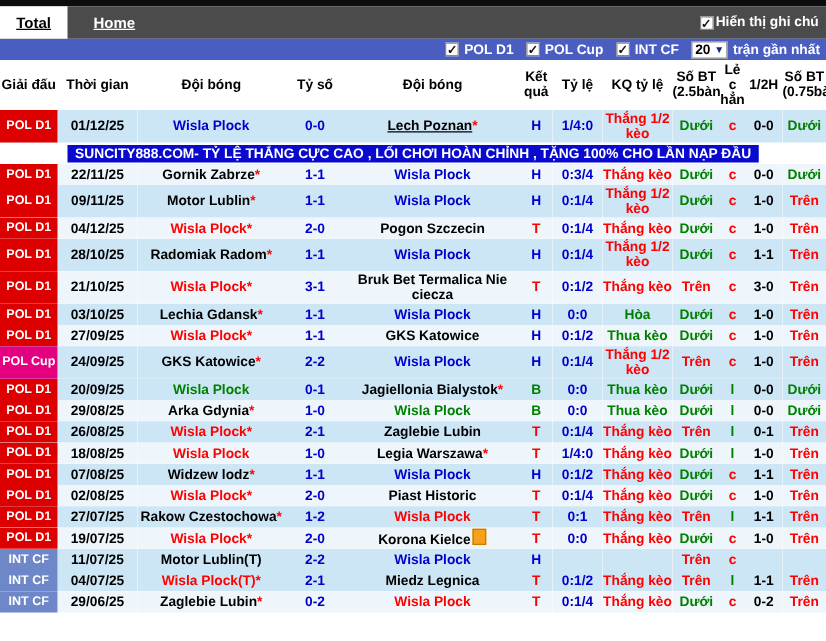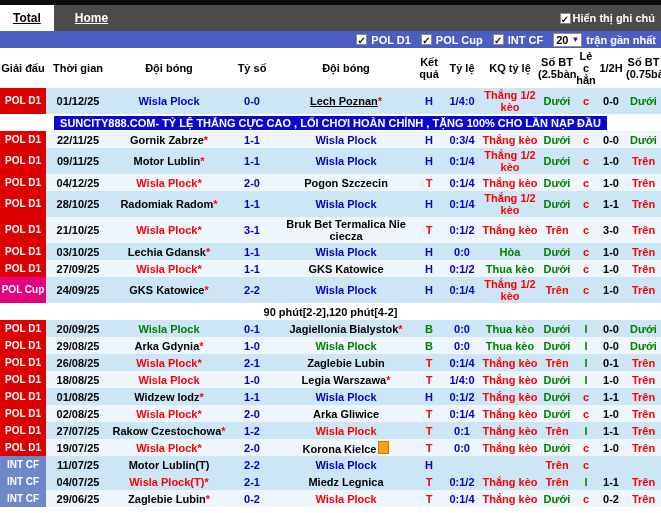--- a/index.html
+++ b/index.html
@@ -218,23 +218,20 @@
           <td style="color: rgb(0, 0, 204);">2-2</td>
           <td><span class="team-link" style="color: rgb(0, 0, 204);">Wisla Plock</span></td>
           <td style="color: rgb(0, 0, 204);">H</td>
           <td style="color: rgb(0, 0, 204);">0:1/4</td>
           <td style="color: rgb(255, 0, 0);">Thắng 1/2 kèo</td>
           <td style="color: rgb(255, 0, 0);">Trên</td>
           <td style="color: rgb(255, 0, 0);">c</td>
           <td>1-0</td>
           <td style="color: rgb(255, 0, 0);">Trên</td>
         </tr>
-        <tr style="background: rgb(255, 255, 255);">
-          <td colspan="12" style="color: rgb(0, 0, 0);">90 phút[2-2],120 phút[4-2]</td>
-        </tr>
         <tr style="background: rgb(205, 230, 246);">
           <td class="league-td" style="background: rgb(220, 0, 0);">POL D1</td>
           <td>20/09/25</td>
           <td><span class="team-link" style="color: rgb(0, 128, 0);">Wisla Plock</span></td>
           <td style="color: rgb(0, 0, 204);">0-1</td>
           <td><span class="team-link" style="color: rgb(0, 0, 0);">Jagiellonia Bialystok</span><span class="star">*</span></td>
           <td style="color: rgb(0, 128, 0);">B</td>
           <td style="color: rgb(0, 0, 204);">0:0</td>
           <td style="color: rgb(0, 128, 0);">Thua kèo</td>
           <td style="color: rgb(0, 128, 0);">Dưới</td>
@@ -279,38 +276,38 @@
           <td style="color: rgb(255, 0, 0);">T</td>
           <td style="color: rgb(0, 0, 204);">1/4:0</td>
           <td style="color: rgb(255, 0, 0);">Thắng kèo</td>
           <td style="color: rgb(0, 128, 0);">Dưới</td>
           <td style="color: rgb(0, 128, 0);">l</td>
           <td>1-0</td>
           <td style="color: rgb(255, 0, 0);">Trên</td>
         </tr>
         <tr style="background: rgb(205, 230, 246);">
           <td class="league-td" style="background: rgb(220, 0, 0);">POL D1</td>
-          <td>01/08/25</td>
+          <td>07/08/25</td>
           <td><span class="team-link" style="color: rgb(0, 0, 0);">Widzew lodz</span><span class="star">*</span></td>
           <td style="color: rgb(0, 0, 204);">1-1</td>
           <td><span class="team-link" style="color: rgb(0, 0, 204);">Wisla Plock</span></td>
           <td style="color: rgb(0, 0, 204);">H</td>
           <td style="color: rgb(0, 0, 204);">0:1/2</td>
           <td style="color: rgb(255, 0, 0);">Thắng kèo</td>
           <td style="color: rgb(0, 128, 0);">Dưới</td>
           <td style="color: rgb(255, 0, 0);">c</td>
           <td>1-1</td>
           <td style="color: rgb(255, 0, 0);">Trên</td>
         </tr>
         <tr style="background: rgb(238, 246, 251);">
           <td class="league-td" style="background: rgb(220, 0, 0);">POL D1</td>
           <td>02/08/25</td>
           <td><span class="team-link" style="color: rgb(255, 0, 0);">Wisla Plock</span><span class="star">*</span></td>
           <td style="color: rgb(0, 0, 204);">2-0</td>
-          <td><span class="team-link" style="color: rgb(0, 0, 0);">Arka Gliwice</span></td>
+          <td><span class="team-link" style="color: rgb(0, 0, 0);">Piast Historic</span></td>
           <td style="color: rgb(255, 0, 0);">T</td>
           <td style="color: rgb(0, 0, 204);">0:1/4</td>
           <td style="color: rgb(255, 0, 0);">Thắng kèo</td>
           <td style="color: rgb(0, 128, 0);">Dưới</td>
           <td style="color: rgb(255, 0, 0);">c</td>
           <td>1-0</td>
           <td style="color: rgb(255, 0, 0);">Trên</td>
         </tr>
         <tr style="background: rgb(205, 230, 246);">
           <td class="league-td" style="background: rgb(220, 0, 0);">POL D1</td>

